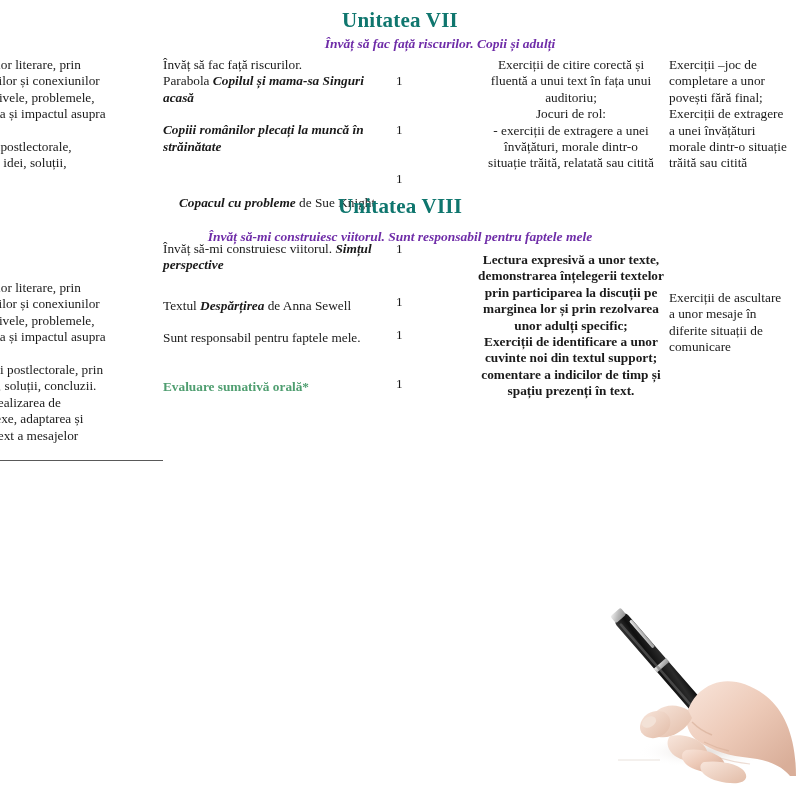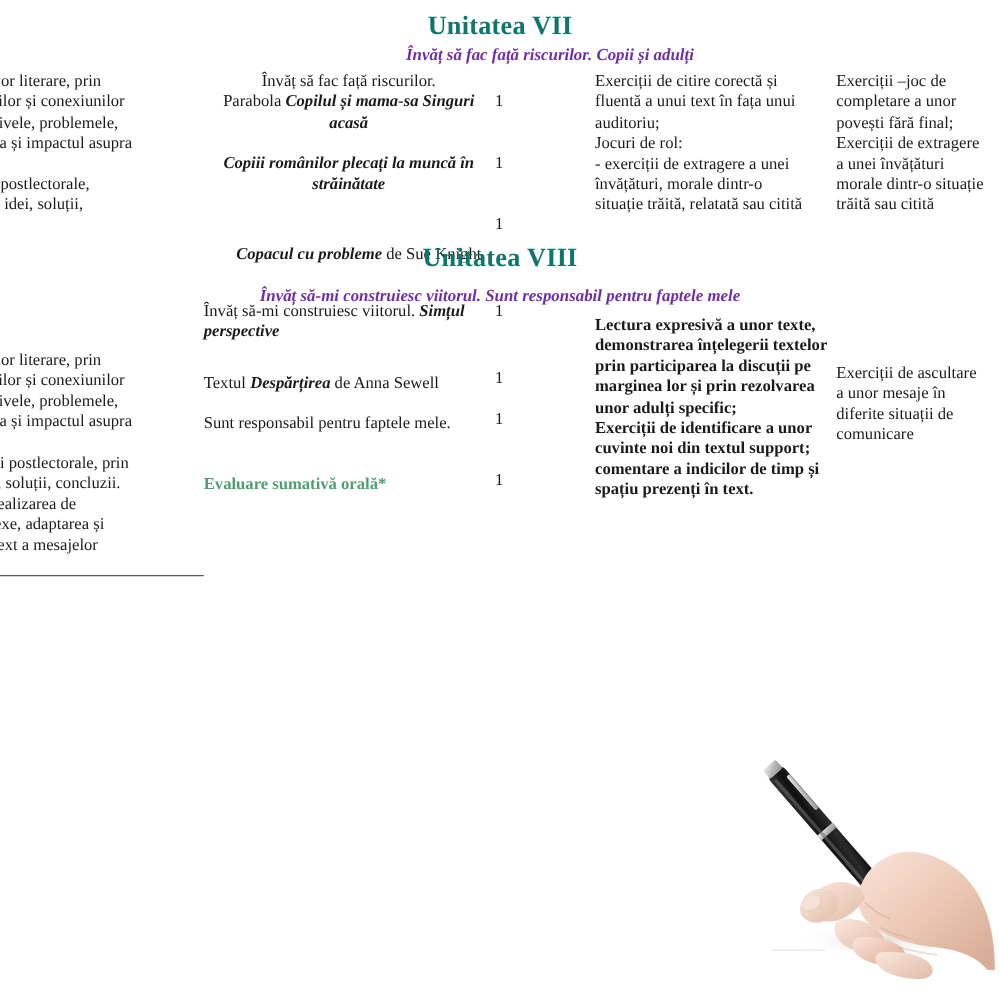--- a/index.html
+++ b/index.html
@@ -49,21 +49,21 @@
   }
 
   .col {
     position: absolute;
     top: 0;
   }
 
   
   .col-comp   { left: -38px;  width: 200px; }
   .col-cont   { left: 163px;  width: 232px; }
-  .col-act    { left: 476px;  width: 190px; }
+  .col-act    { left: 476px;  width: 190px; text-align: center; }
   .col-act2   { left: 669px;  width: 136px; }
 
   .row { position: relative; }
   .bi { font-weight: bold; font-style: italic; }
 
   .eval {
     color: #4f9e70;
     font-weight: bold;
     margin-top: 36px;
   }
@@ -104,21 +104,21 @@
   <div class="unit-grid col col-comp" style="top:57px;">
     <div>a textelor literare, prin</div>
     <div>a relațiilor și conexiunilor</div>
     <div>le, motivele, problemele,</div>
     <div>acestora și impactul asupra</div>
     <div>.</div>
     <div>eastăriipostlectorale,</div>
     <div>area de idei, soluții,</div>
   </div>
 
-  <div class="unit-grid col col-cont" style="top:57px;text-align:center;">
+  <div class="unit-grid col col-cont" style="top:57px;">
     <div class="row">
       <span>Învăț să fac față riscurilor.</span>
     </div>
     <div class="row">
       <span>Parabola </span><span class="bi">Copilul și mama-sa Singuri acasă</span>
     </div>
     <div class="row" style="height:16px;"></div>
     <div class="row">
       <span class="bi">Copiii românilor plecați la muncă în străinătate</span>
     </div>

